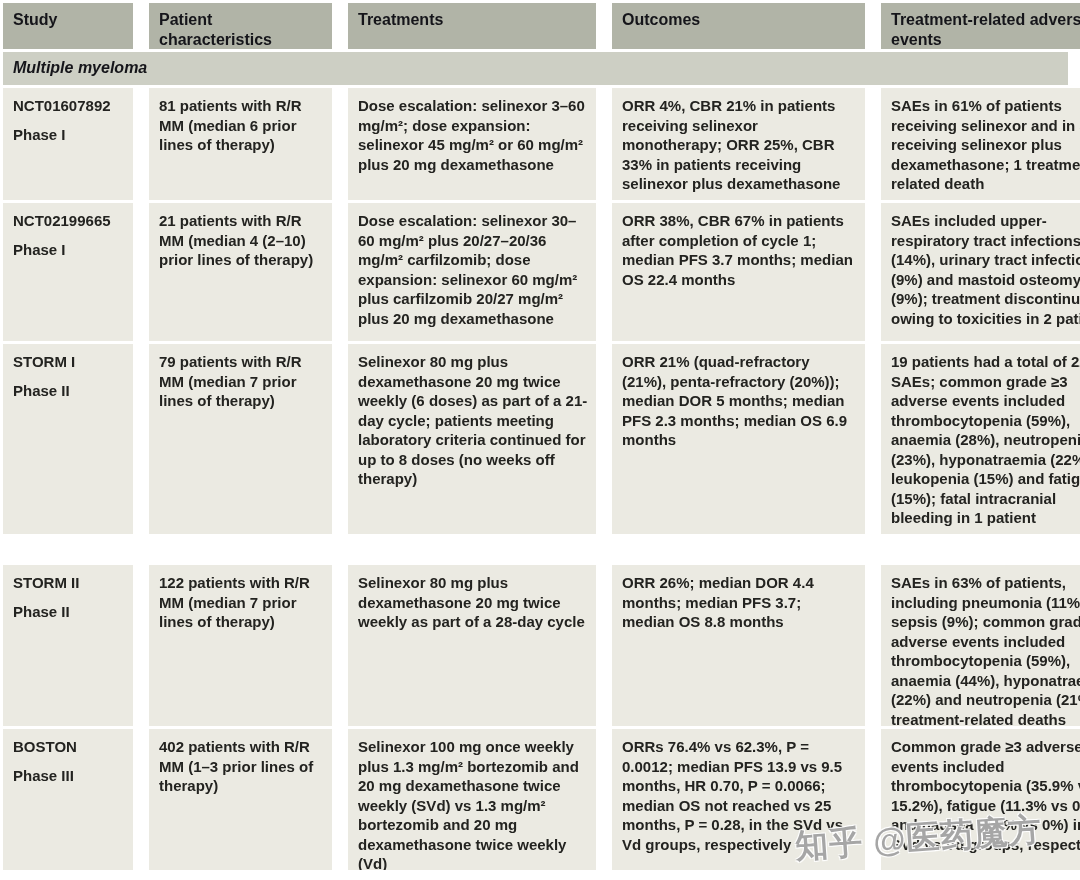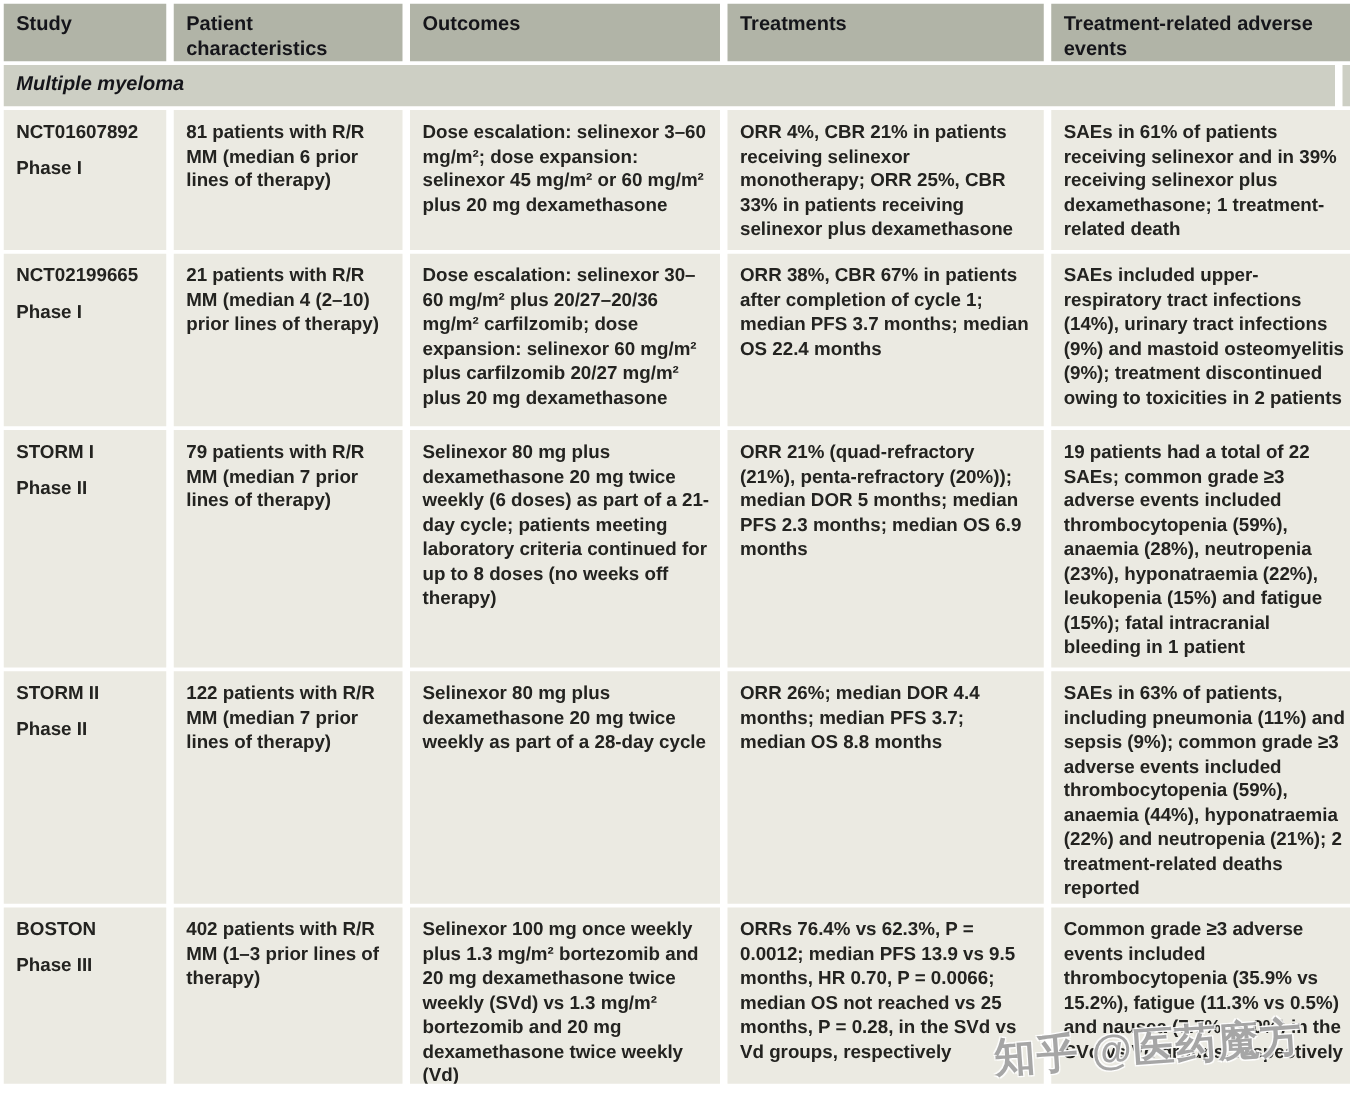--- a/index.html
+++ b/index.html
@@ -9,21 +9,21 @@
     background:#ffffff;
     overflow:hidden;
     box-sizing:border-box;
     padding:3px 0 0 3px;
     font-family:"Liberation Sans", sans-serif;
     color:#232320;
   }
   .trow{
     display:grid;
     grid-template-columns:130px 183px 248px 253px 243px 10px;
-    column-gap:6px;
+    column-gap:16px;
     margin-bottom:3px;
   }
   .cell{
     background:#ebeae2;
     padding:8px 8px 0 10px;
     overflow:hidden;
     font-size:15px;
     line-height:1.3;
     box-sizing:border-box;
     font-weight:bold;
@@ -44,21 +44,21 @@
     font-size:16px;
     padding-top:6px;
     color:#15151a;
   }
   .section-row{grid-template-columns:1065px 10px;}
   .header-row{height:46px;} .header-row .cell{height:46px;}
   .section-row{height:33px;} .section-row .cell{height:33px;}
   .row-1 .cell{height:112px;}
   .row-2 .cell{height:138px;}
   .row-3 .cell{height:190px;}
-  .row-4 .cell{height:186px;}
+  .row-4 .cell{height:161px;margin-top:28px;}
   .row-5 .cell{height:141px;}
   .phase{margin-top:9px;}
   #watermark{
     position:absolute;
     left:795px;top:816px;
     font-size:33px;
     font-weight:bold;
     letter-spacing:1px;
     white-space:nowrap;
     color:rgba(92,92,92,0.55);
@@ -72,22 +72,22 @@
   }
 </style>
 </head>
 <body>
 
 <div id="table-wrap">
 
   <div class="trow header-row">
     <div class="cell">Study</div>
     <div class="cell">Patient characteristics</div>
+    <div class="cell">Treatments</div>
     <div class="cell">Outcomes</div>
-    <div class="cell">Treatments</div>
     <div class="cell">Treatment-related adverse events</div>
     <div class="cell sliver"></div>
   </div>
 
   <div class="trow section-row">
     <div class="cell">Multiple myeloma</div>
     <div class="cell sliver"></div>
   </div>
 
   <div class="trow row-1">

